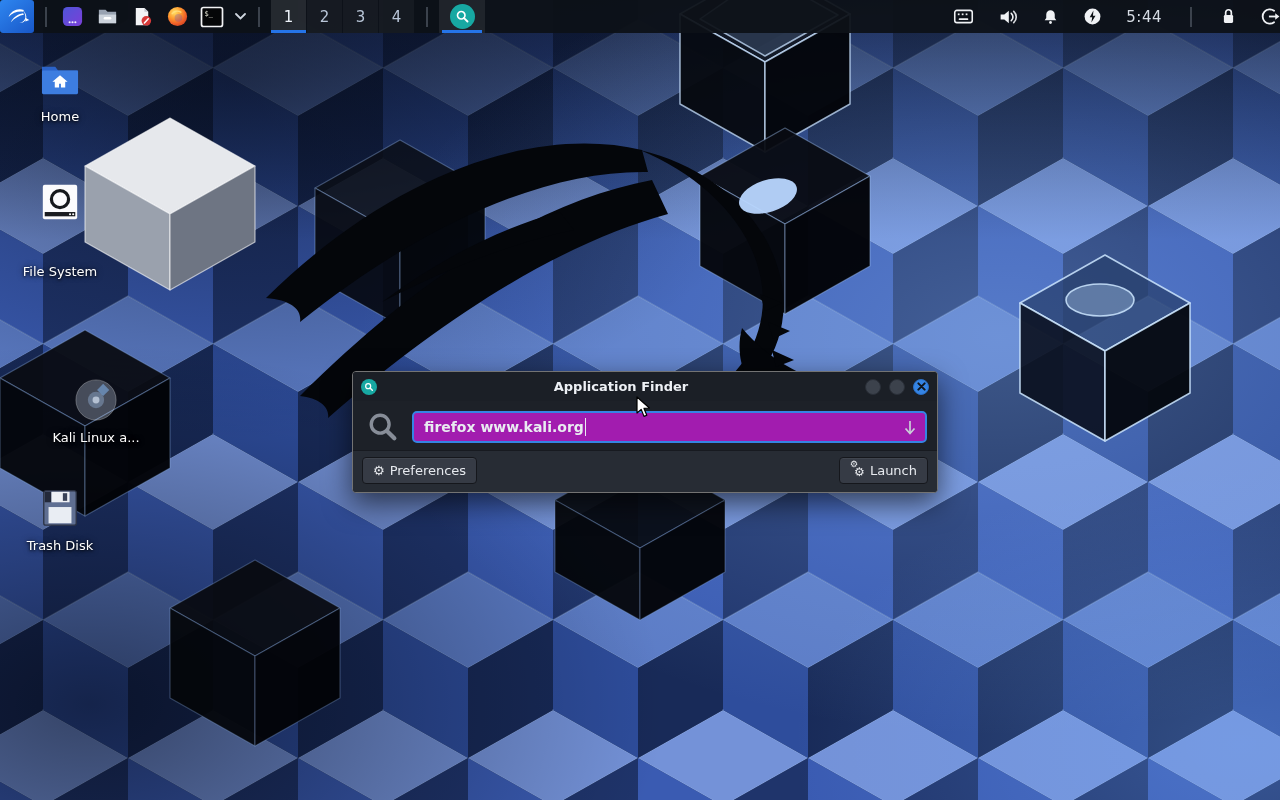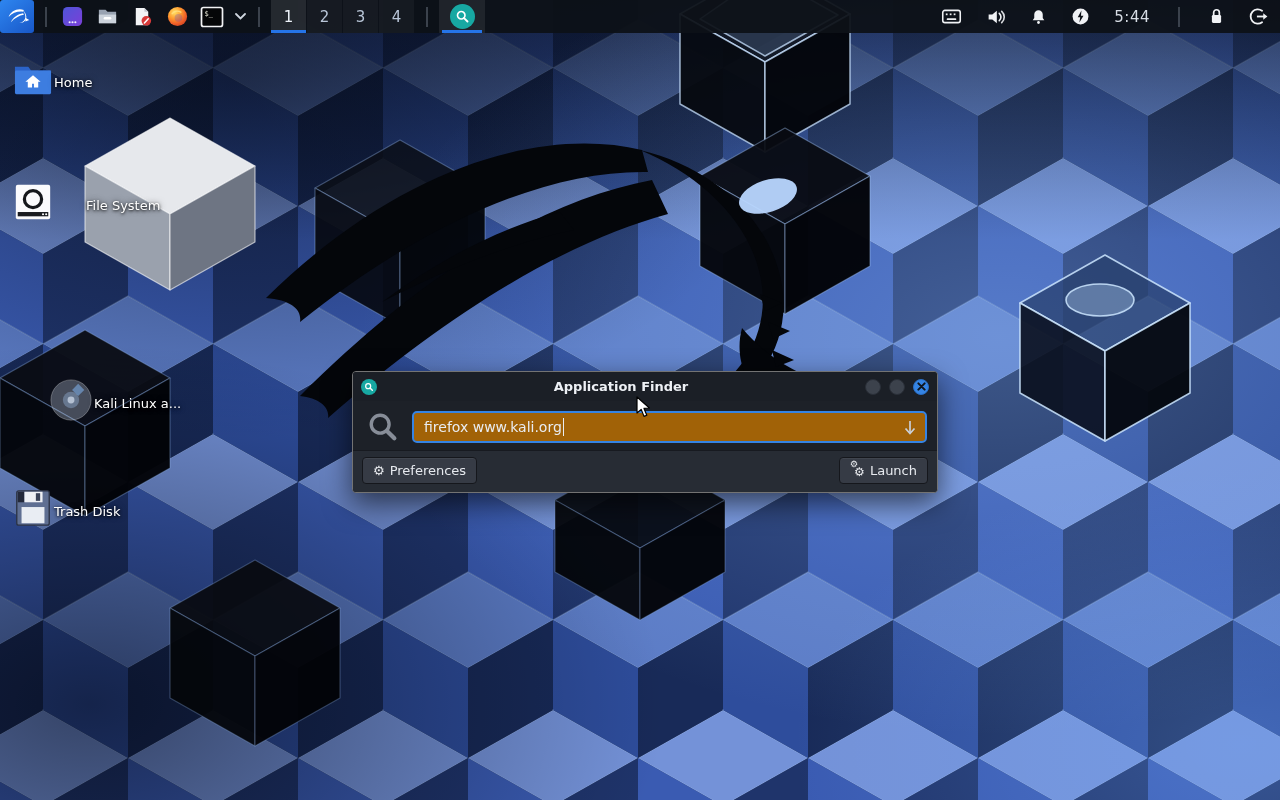--- a/index.html
+++ b/index.html
@@ -9,21 +9,21 @@
 
   
   #wallpaper { position:absolute; inset:0; z-index:0; }
 
   
   #panel { position:absolute; top:0; left:0; width:1280px; height:33px;
            background:rgba(13,17,23,0.94); z-index:10;
            display:flex; align-items:center; justify-content:space-between; }
   .panel-left, .panel-right { display:flex; align-items:center; height:100%; }
   .panel-left { gap:7px; }
-  .panel-right { gap:24px; padding-right:12px; }
+  .panel-right { gap:24px; }
   .psep { width:2px; height:20px; background:#4b535e; opacity:.75; margin:0 4px; }
   .launcher { width:28px; height:28px; display:flex; align-items:center; justify-content:center;
               border-radius:3px; cursor:default; }
   #kali-btn { width:34px; height:33px; border-radius:3px;
               background:linear-gradient(140deg,#2e86f0,#1857c8);
               display:flex; align-items:center; justify-content:center; }
   .chev { width:14px; height:28px; display:flex; align-items:center; justify-content:center; }
   .ws-group { display:flex; align-items:stretch; height:100%; }
   .ws { position:relative; width:35px; height:100%; display:flex; align-items:center;
         justify-content:center; font-size:15px; color:#b9c6d8;
@@ -32,42 +32,42 @@
   .ws.active .ws-underline { position:absolute; bottom:0; left:0; width:100%; height:3px;
         background:#2574e8; }
   .task-btn { position:relative; width:46px; height:100%; display:flex; align-items:center;
         justify-content:center; background:rgba(255,255,255,0.08); }
   .task-underline { position:absolute; bottom:0; left:3px; right:3px; height:3px; background:#2574e8; }
   .teal-circle { border-radius:50%; background:#17a8a2; display:flex; align-items:center; justify-content:center; }
   .tray-icon { display:flex; align-items:center; justify-content:center; }
   #clock { font-size:15px; color:#d6dce4; letter-spacing:.5px; }
 
   
-  .desk-item { position:absolute; left:12px; width:96px; display:flex; flex-direction:row;
+  .desk-item { position:absolute; left:12px; width:96px; display:flex; flex-direction:column;
                align-items:center; z-index:2; cursor:default; }
   .desk-icon-box { height:48px; display:flex; align-items:center; justify-content:center; }
   .desk-label { margin-top:6px; font-size:13px; color:#ffffff; text-align:center;
                 text-shadow:0 1px 3px rgba(0,0,0,0.95), 0 0 6px rgba(0,0,0,0.6);
                 white-space:nowrap; }
 
   
   #finder { position:absolute; left:352px; top:371px; width:586px; height:122px;
             background:#1d2128; border:1px solid #737373; border-radius:4px;
             box-shadow:0 10px 28px rgba(0,0,0,0.6); z-index:5; overflow:hidden; }
   #finder-titlebar { height:29px; display:grid; grid-template-columns:auto 1fr auto;
             align-items:center; padding:0 8px; background:#1b1f26; }
   #finder-title { text-align:center; font-size:13px; font-weight:bold; color:#edf0f5; }
   .tb-btns { display:flex; gap:8px; align-items:center; }
   .tb-circle { width:16px; height:16px; border-radius:50%; background:#3c424c;
                border:1px solid #2a2f38; display:flex; align-items:center; justify-content:center; }
   .tb-circle.close { background:#3584e4; border-color:#2a6ec4; }
   #finder-body { display:flex; align-items:center; gap:12px; padding:9px 10px 0 13px; }
-  #search-input { position:relative; flex:1; height:32px; background:#a16207;
+  #search-input { position:relative; flex:1; height:32px; background:#a21caf;
             border:2px solid #3584e4; border-radius:5px; display:flex; align-items:center;
-            padding:0 28px 0 10px; }
+            padding:0 28px 0 10px;font-weight:bold; }
   #search-text { font-size:14px; color:#e9ecf1; white-space:pre; }
   #caret { width:1.5px; height:18px; background:#e9ecf1; margin-left:1px; }
   #input-arrow { position:absolute; right:8px; top:7px; }
   #finder-footer { position:absolute; bottom:0; left:0; right:0; background:#272c34;
             border-top:1px solid #171a20; display:flex; justify-content:space-between;
             padding:6px 9px 8px 9px; }
   .dlg-btn { display:flex; align-items:center; gap:5px; height:27px; padding:0 10px;
             background:#363b45; border:1px solid #15171c; border-radius:4px;
             font-size:13px; color:#e6e9ee;
             box-shadow:inset 0 1px 0 rgba(255,255,255,0.05); }

